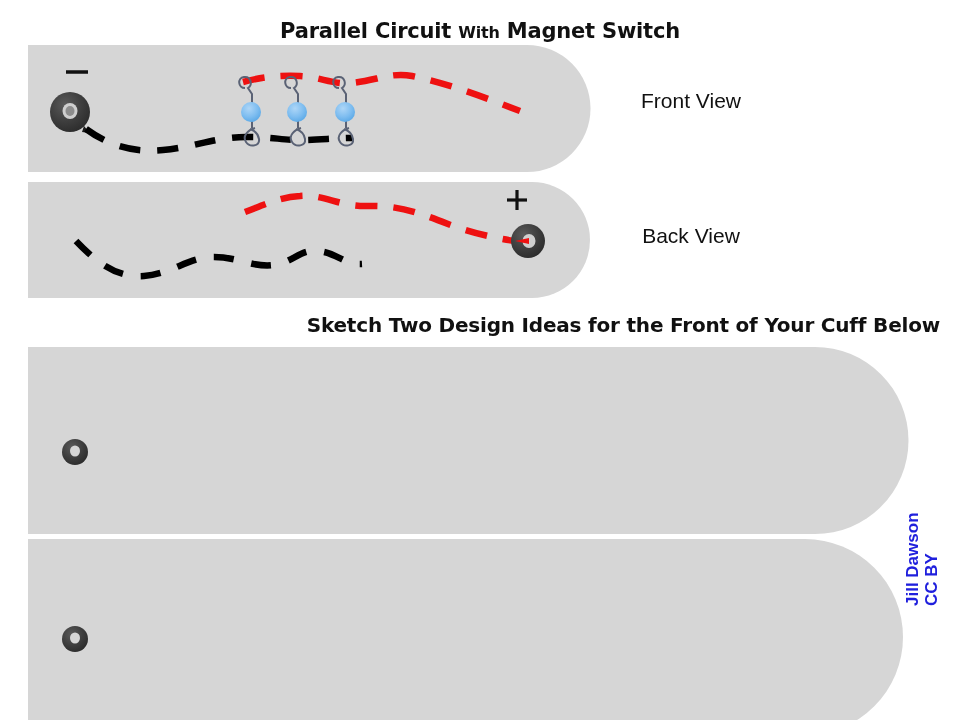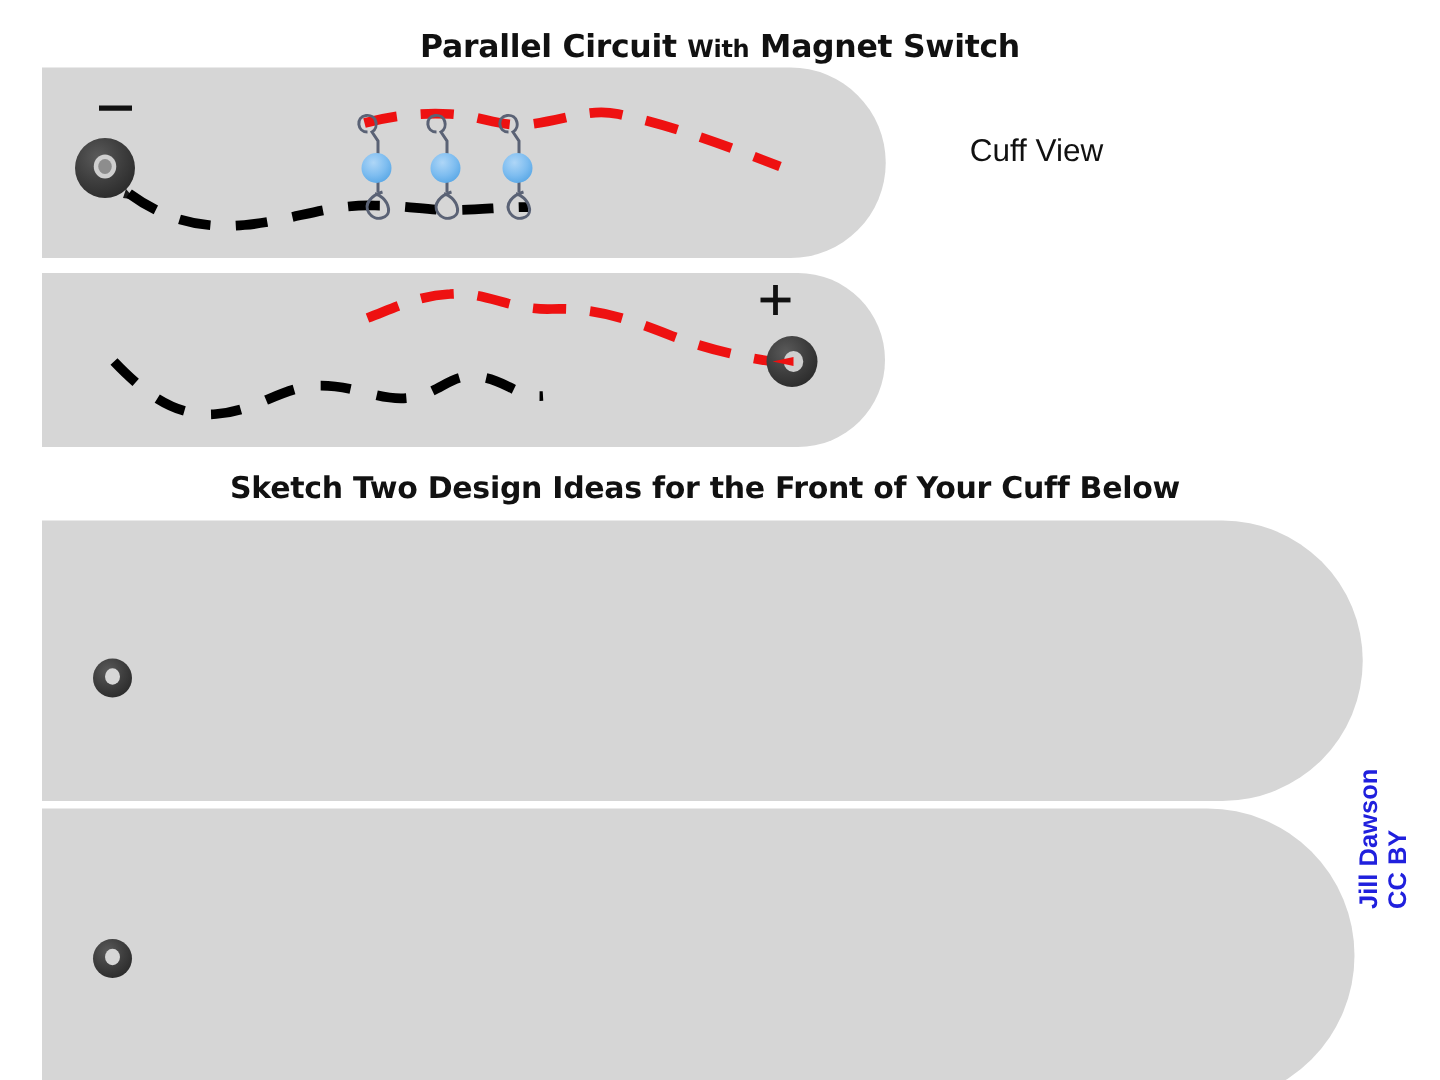--- a/index.html
+++ b/index.html
@@ -34,21 +34,21 @@
     white-space: nowrap;
   }
   .title .small {
     font-size: 16px;
   }
   .subtitle {
     position: absolute;
     left: 0;
     top: 297px;
     width: 940px;
-    text-align: center;
+    text-align: right;
     font-family: "DejaVu Sans", sans-serif;
     font-size: 20px;
     font-weight: bold;
     color: #111111;
     letter-spacing: -0.2px;
     white-space: nowrap;
   }
   .view-label {
     position: absolute;
     font-family: "Liberation Sans", sans-serif;
@@ -92,22 +92,23 @@
 </head>
 <body>
 
 <div id="stage">
 
   <div class="title"><span>Parallel Circuit </span><span class="small">With</span><span> Magnet Switch</span></div>
 
   <div class="subtitle">Sketch Two Design Ideas for the Front of  Your Cuff Below</div>
 
   <div class="view-label" id="front-view-label">
-    <div>Cuff View</div>
+    <div>Front View</div>
   </div>
+  <div class="view-label" id="back-view-label">Back View</div>
 
   <div class="attribution">
     <span>Jill Dawson</span>
     <span class="line2">CC BY</span>
   </div>
 
   <svg id="diagram" width="960" height="720" viewBox="0 0 960 720" style="position:absolute;left:0;top:0;">
     <defs>
       <radialGradient id="magnetGrad" cx="38%" cy="32%" r="75%">
         <stop offset="0%" stop-color="#5a5a5a"></stop>

